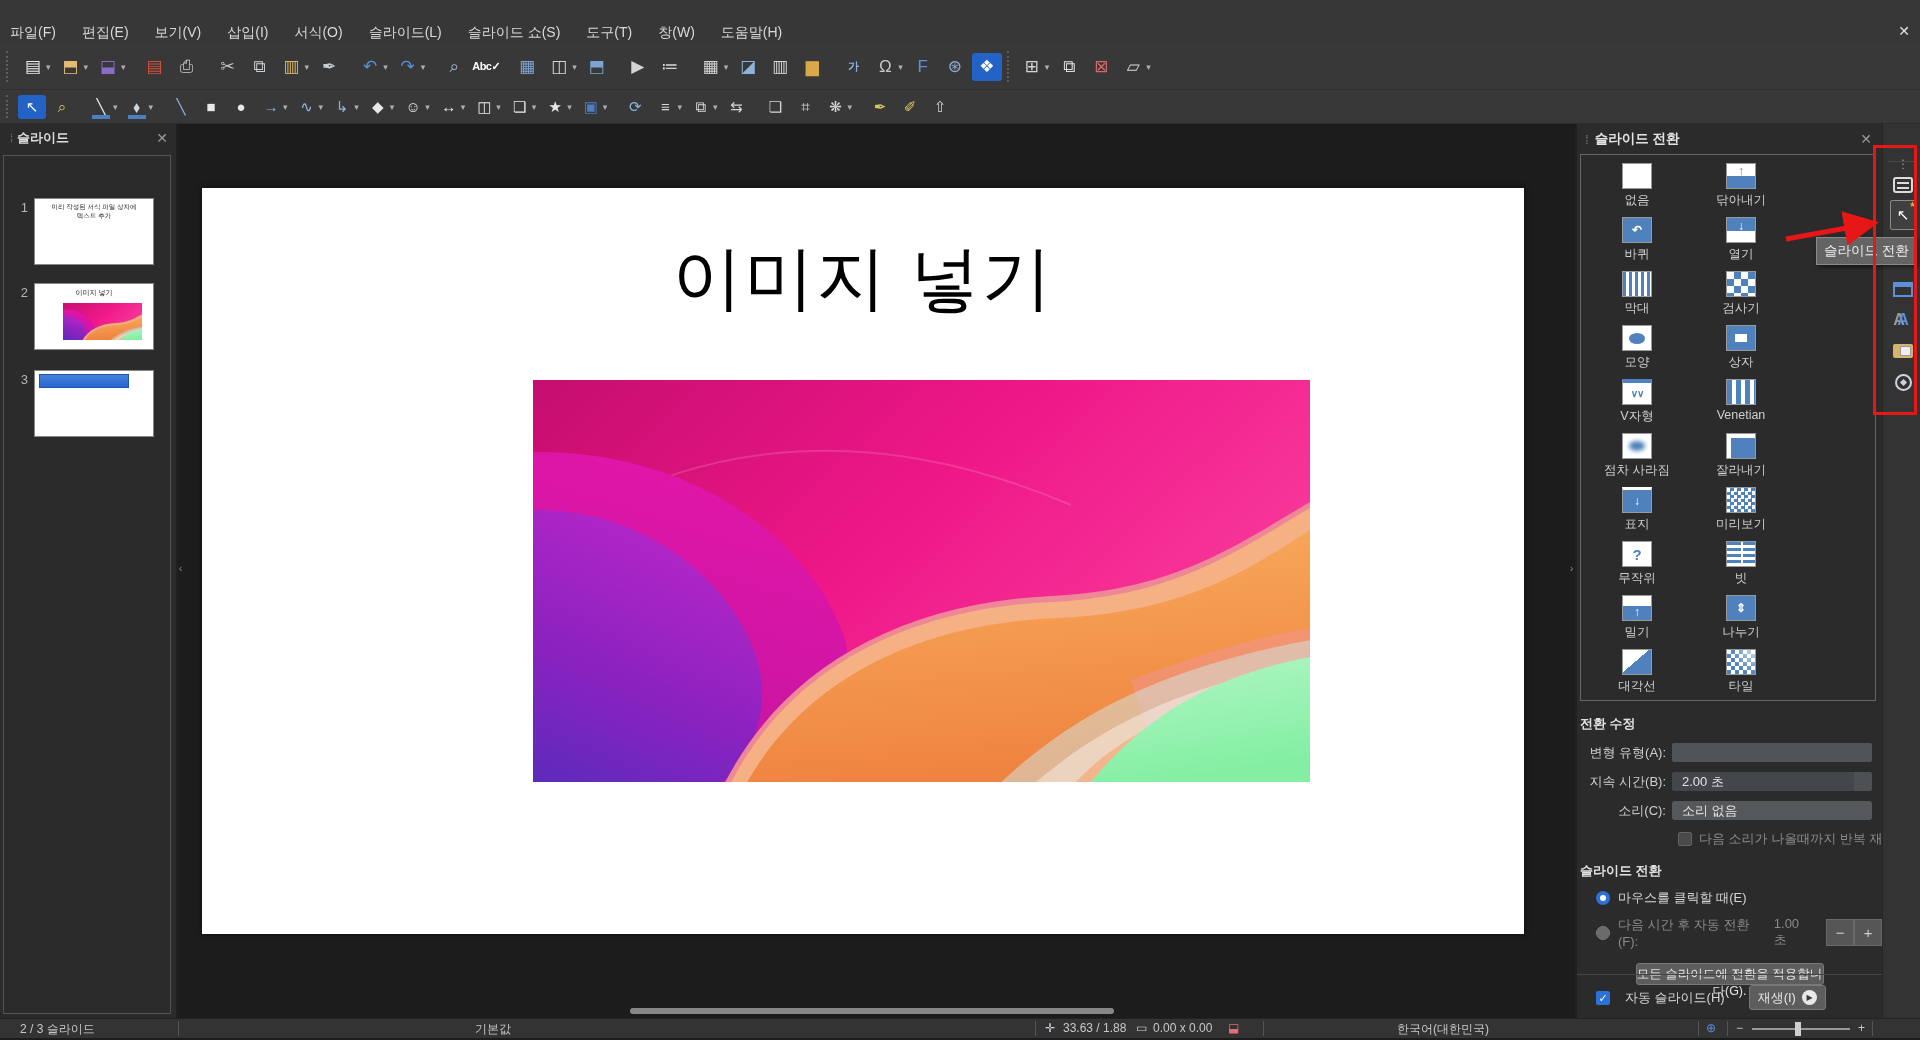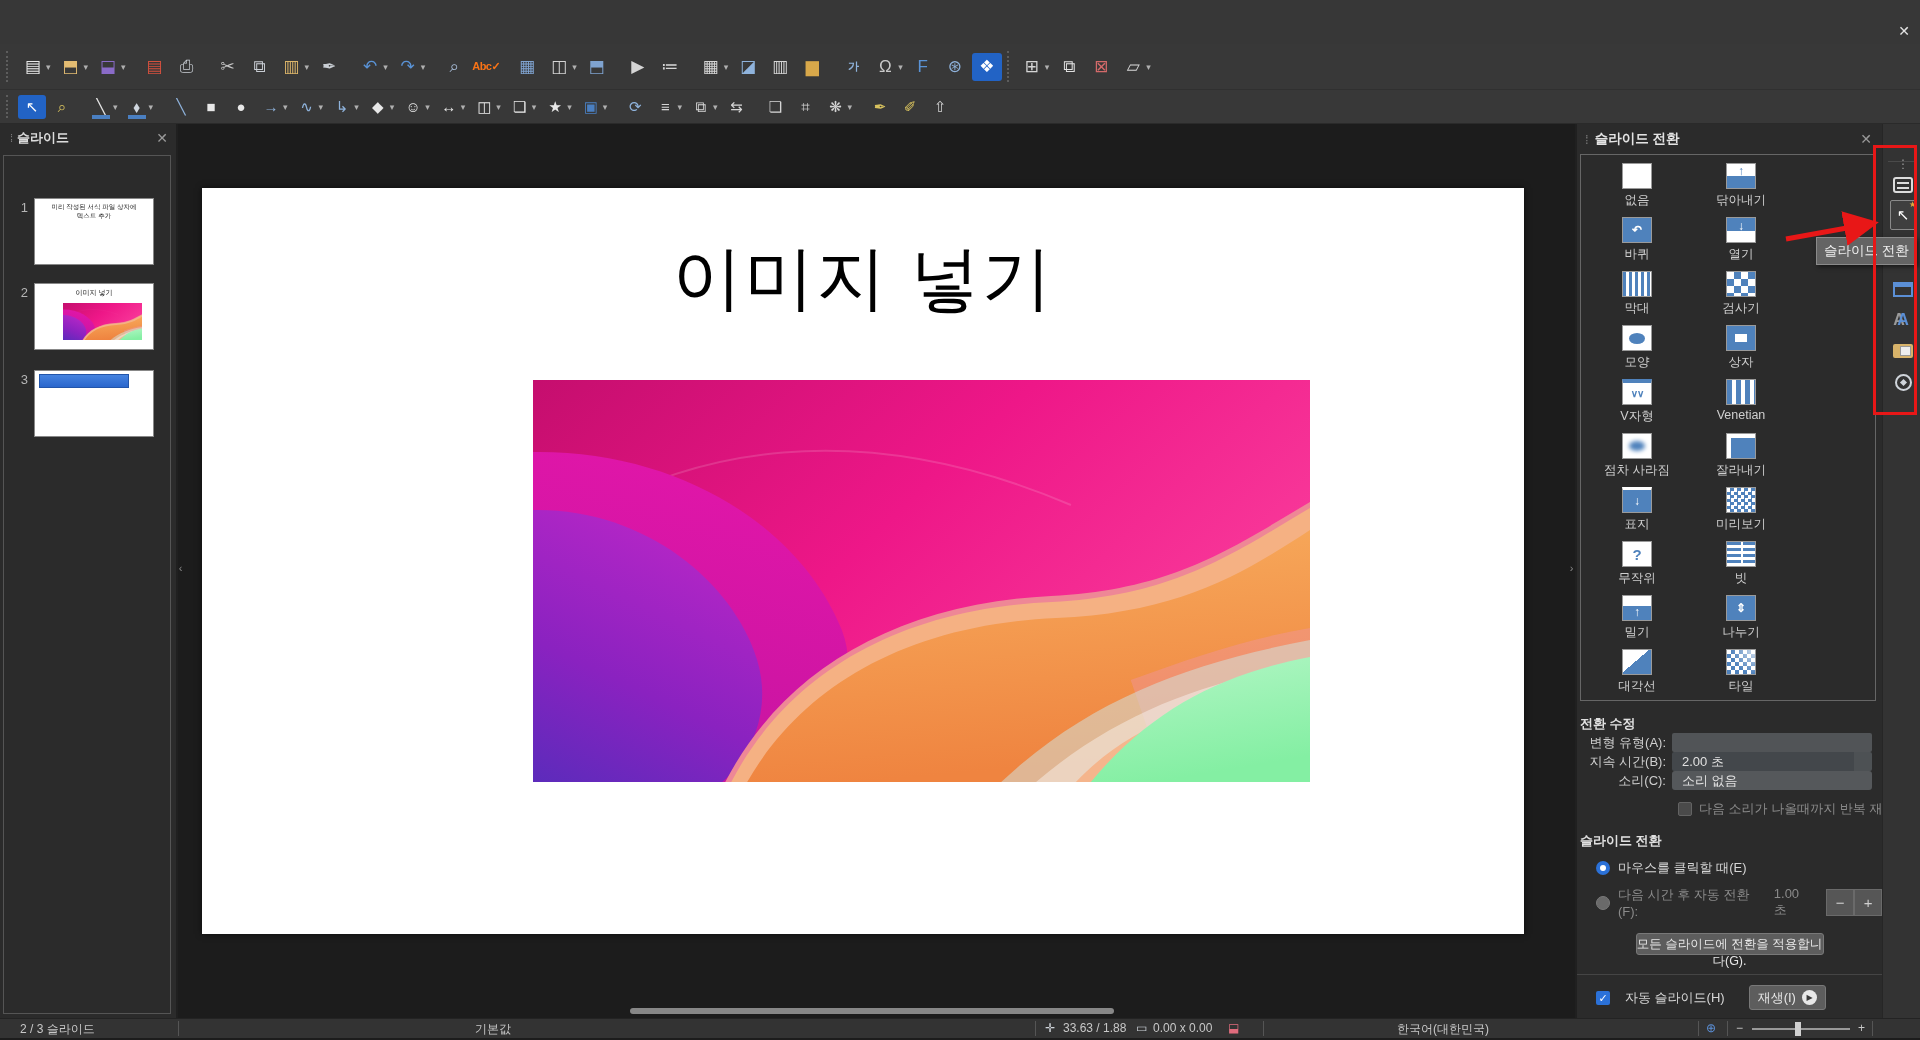--- a/index.html
+++ b/index.html
@@ -99,21 +99,21 @@
   .t-comb::after { content:""; position:absolute; left:50%; top:0; bottom:0; width:2px; background:#fff; }
   .t-push { background:linear-gradient(to top,#4f82bc 58%,#fff 58%); }
   .t-push .tg { margin-top:8px; }
   .t-split { background:#4f82bc; }
   .t-diagonal { background:linear-gradient(to bottom right,#fff 46%,#4f82bc 46%); }
   .t-tiles { background:
       radial-gradient(circle at 100% 0, rgba(255,255,255,.75), rgba(255,255,255,0) 65%),
       repeating-conic-gradient(#4f82bc 0 25%,#fff 0 50%); background-size:100% 100%, 8px 8px; }
 
   .sec-head { font-weight:bold; color:#e0e0e0; margin:14px 0 0 3px; }
-  .form-row { display:flex; align-items:center; }
+  .form-row { display:flex; align-items:center; margin-top:10px; }
   .form-row .lbl { width:95px; text-align:right; color:#cfcfcf; padding-right:6px; }
   .ctl { height:19px; border-radius:2px; }
   .ctl.dis { background:#515457; width:200px; }
   .ctl.spin { background:#43474b; width:200px; color:#e0e0e0; padding:1px 0 0 10px;
     border-right:18px solid #4d5154; }
   .ctl.drop { background:#55585b; width:200px; color:#e2e2e2; padding:1px 0 0 10px; border-radius:3px; }
   .chk-row { display:flex; align-items:center; margin:10px 0 0 101px; white-space:nowrap; }
   .chk { width:14px; height:14px; border-radius:2px; margin-right:7px; flex:0 0 auto; }
   .chk.off { background:#4a4a4a; border:1px solid #636363; }
   .chk.on { background:#2b71d8; color:#fff; font-size:11px; line-height:14px; text-align:center; }
@@ -215,20 +215,32 @@
   </defs>
 </svg>
 
 <div class="titlebar">
   <div class="win-dot" style="left:1852px"></div>
   <div class="win-dot" style="left:1874px"></div>
   <div class="win-dot" style="left:1896px"></div>
 </div>
 
 <div class="menubar">
+  <span id="menu-items" style="display:flex;gap:26px">
+      <span class="menu-item">파일(F)</span>
+      <span class="menu-item">편집(E)</span>
+      <span class="menu-item">보기(V)</span>
+      <span class="menu-item">삽입(I)</span>
+      <span class="menu-item">서식(O)</span>
+      <span class="menu-item">슬라이드(L)</span>
+      <span class="menu-item">슬라이드 쇼(S)</span>
+      <span class="menu-item">도구(T)</span>
+      <span class="menu-item">창(W)</span>
+      <span class="menu-item">도움말(H)</span>
+    </span>
   <span class="win-close">✕</span>
 </div>
 
 <div class="toolbar toolbar-main" id="toolbar-main">
   <div class="tb-grip"></div>
 <span class="tb-btn">
       <span class="g" style="color: rgb(232, 232, 232);">▤</span>
       <span class="dd">▾</span>
     </span>
     <span class="tb-btn">
@@ -267,21 +279,21 @@
     </span>
     <span class="tb-btn">
       <span class="g" style="color: rgb(90, 147, 214);">↷</span>
       <span class="dd">▾</span>
     </span>
     <div class="tb-sep"></div>
     <span class="tb-btn">
       <span class="g" style="color: rgb(168, 189, 216);">⌕</span>
     </span>
     <span class="tb-btn">
-      <span class="g" style="color: #f97316;">
+      <span class="g" style="color: #ffffff;">
         <span class="abc">Abc✓</span>
       </span>
     </span>
     <div class="tb-sep"></div>
     <span class="tb-btn">
       <span class="g" style="color: rgb(127, 163, 208);">▦</span>
     </span>
     <span class="tb-btn">
       <span class="g" style="color: rgb(213, 213, 213);">◫</span>
       <span class="dd">▾</span>

